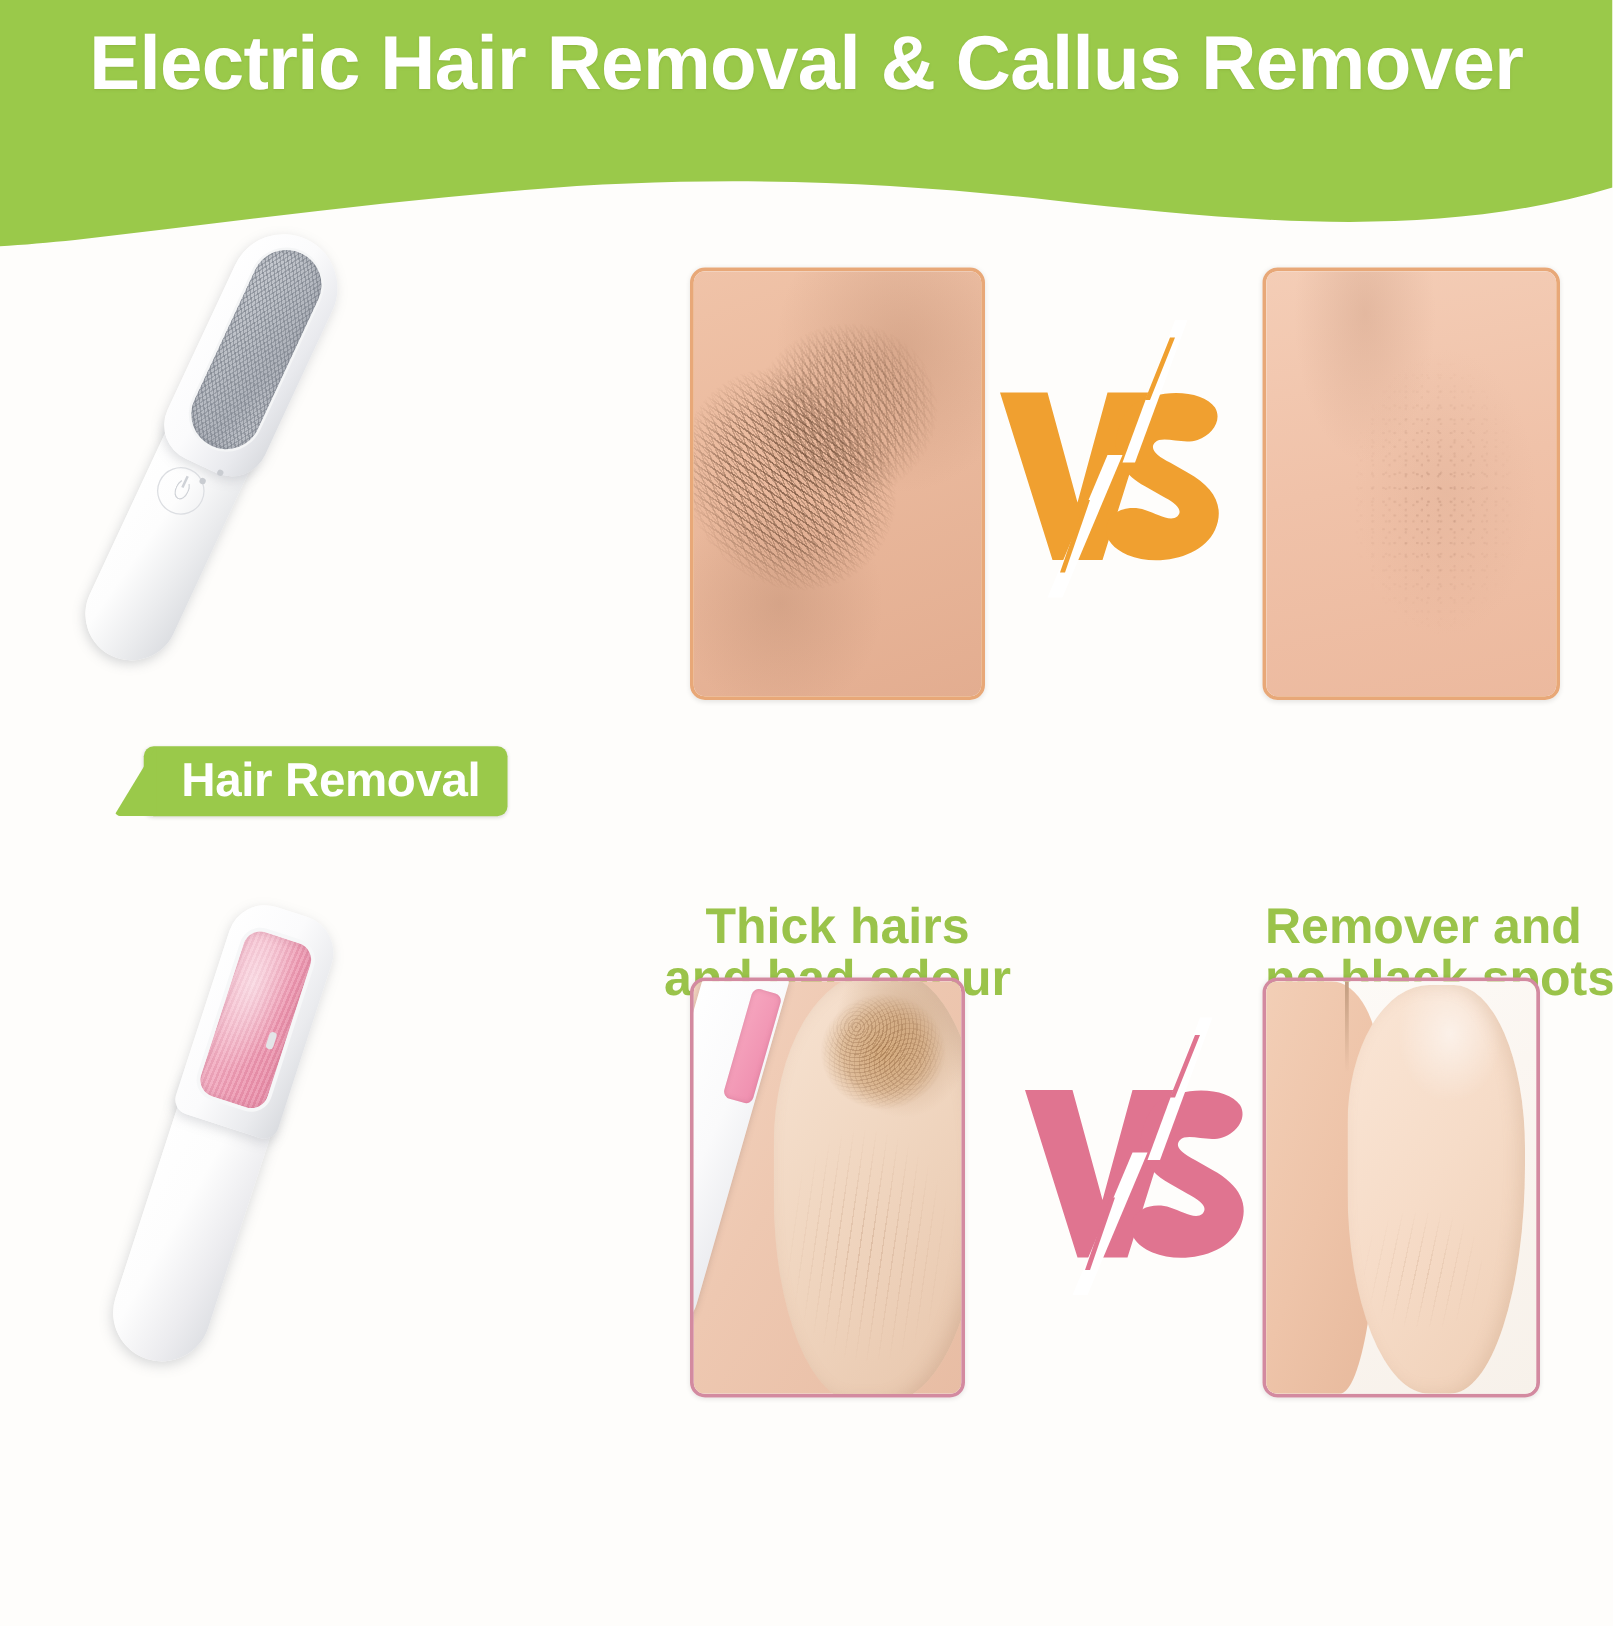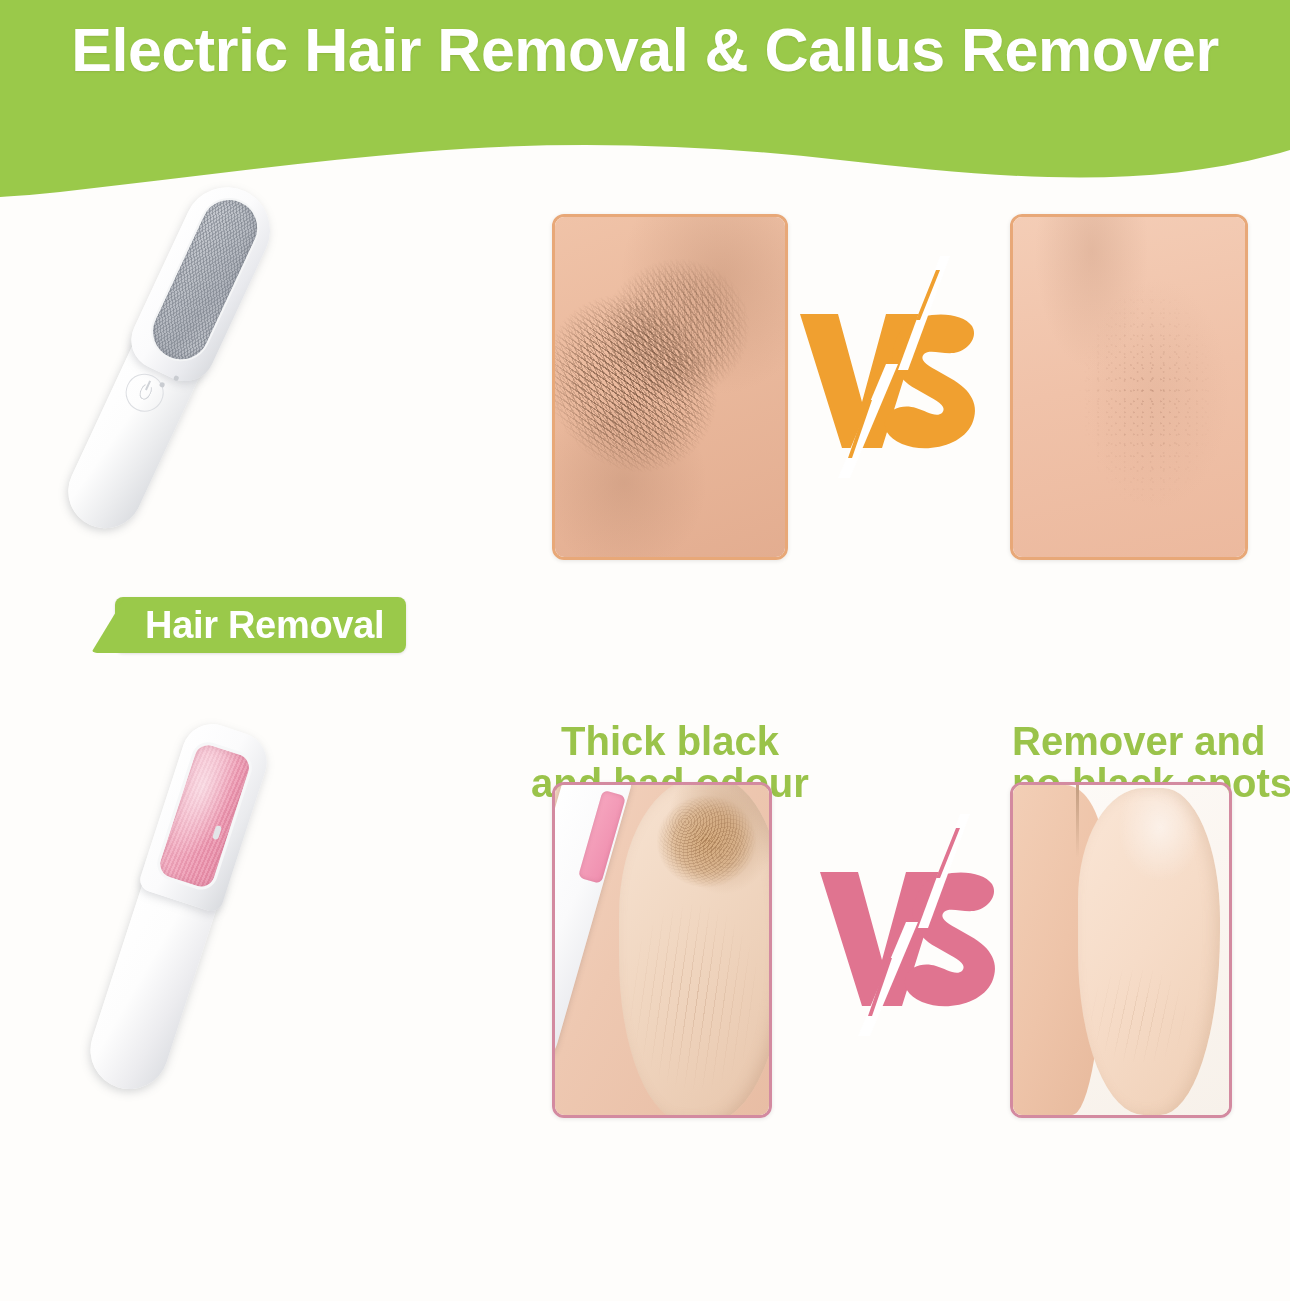--- a/index.html
+++ b/index.html
@@ -325,21 +325,21 @@
         <path d="M78,148 L58,206 L62,206 L82,148 Z"></path>
       </g>
     </svg>
   </div>
 
   <div class="panel green-frame" id="panel-smooth">
     <div class="skin-smooth"></div>
     <div class="pores"></div>
   </div>
 
-  <div class="caption green" id="cap-thick"><span>Thick black</span>
+  <div class="caption green" id="cap-thick"><span>Thick hairs</span>
 <span>and bad odour</span></div>
 
   <div class="caption green" id="cap-smooth"><span>Remover and</span>
 <span>no black spots</span></div>
 </div>
 
 <div class="row" id="row-callus">
 
   <div id="device-callus">
     <div class="dev2-body">

